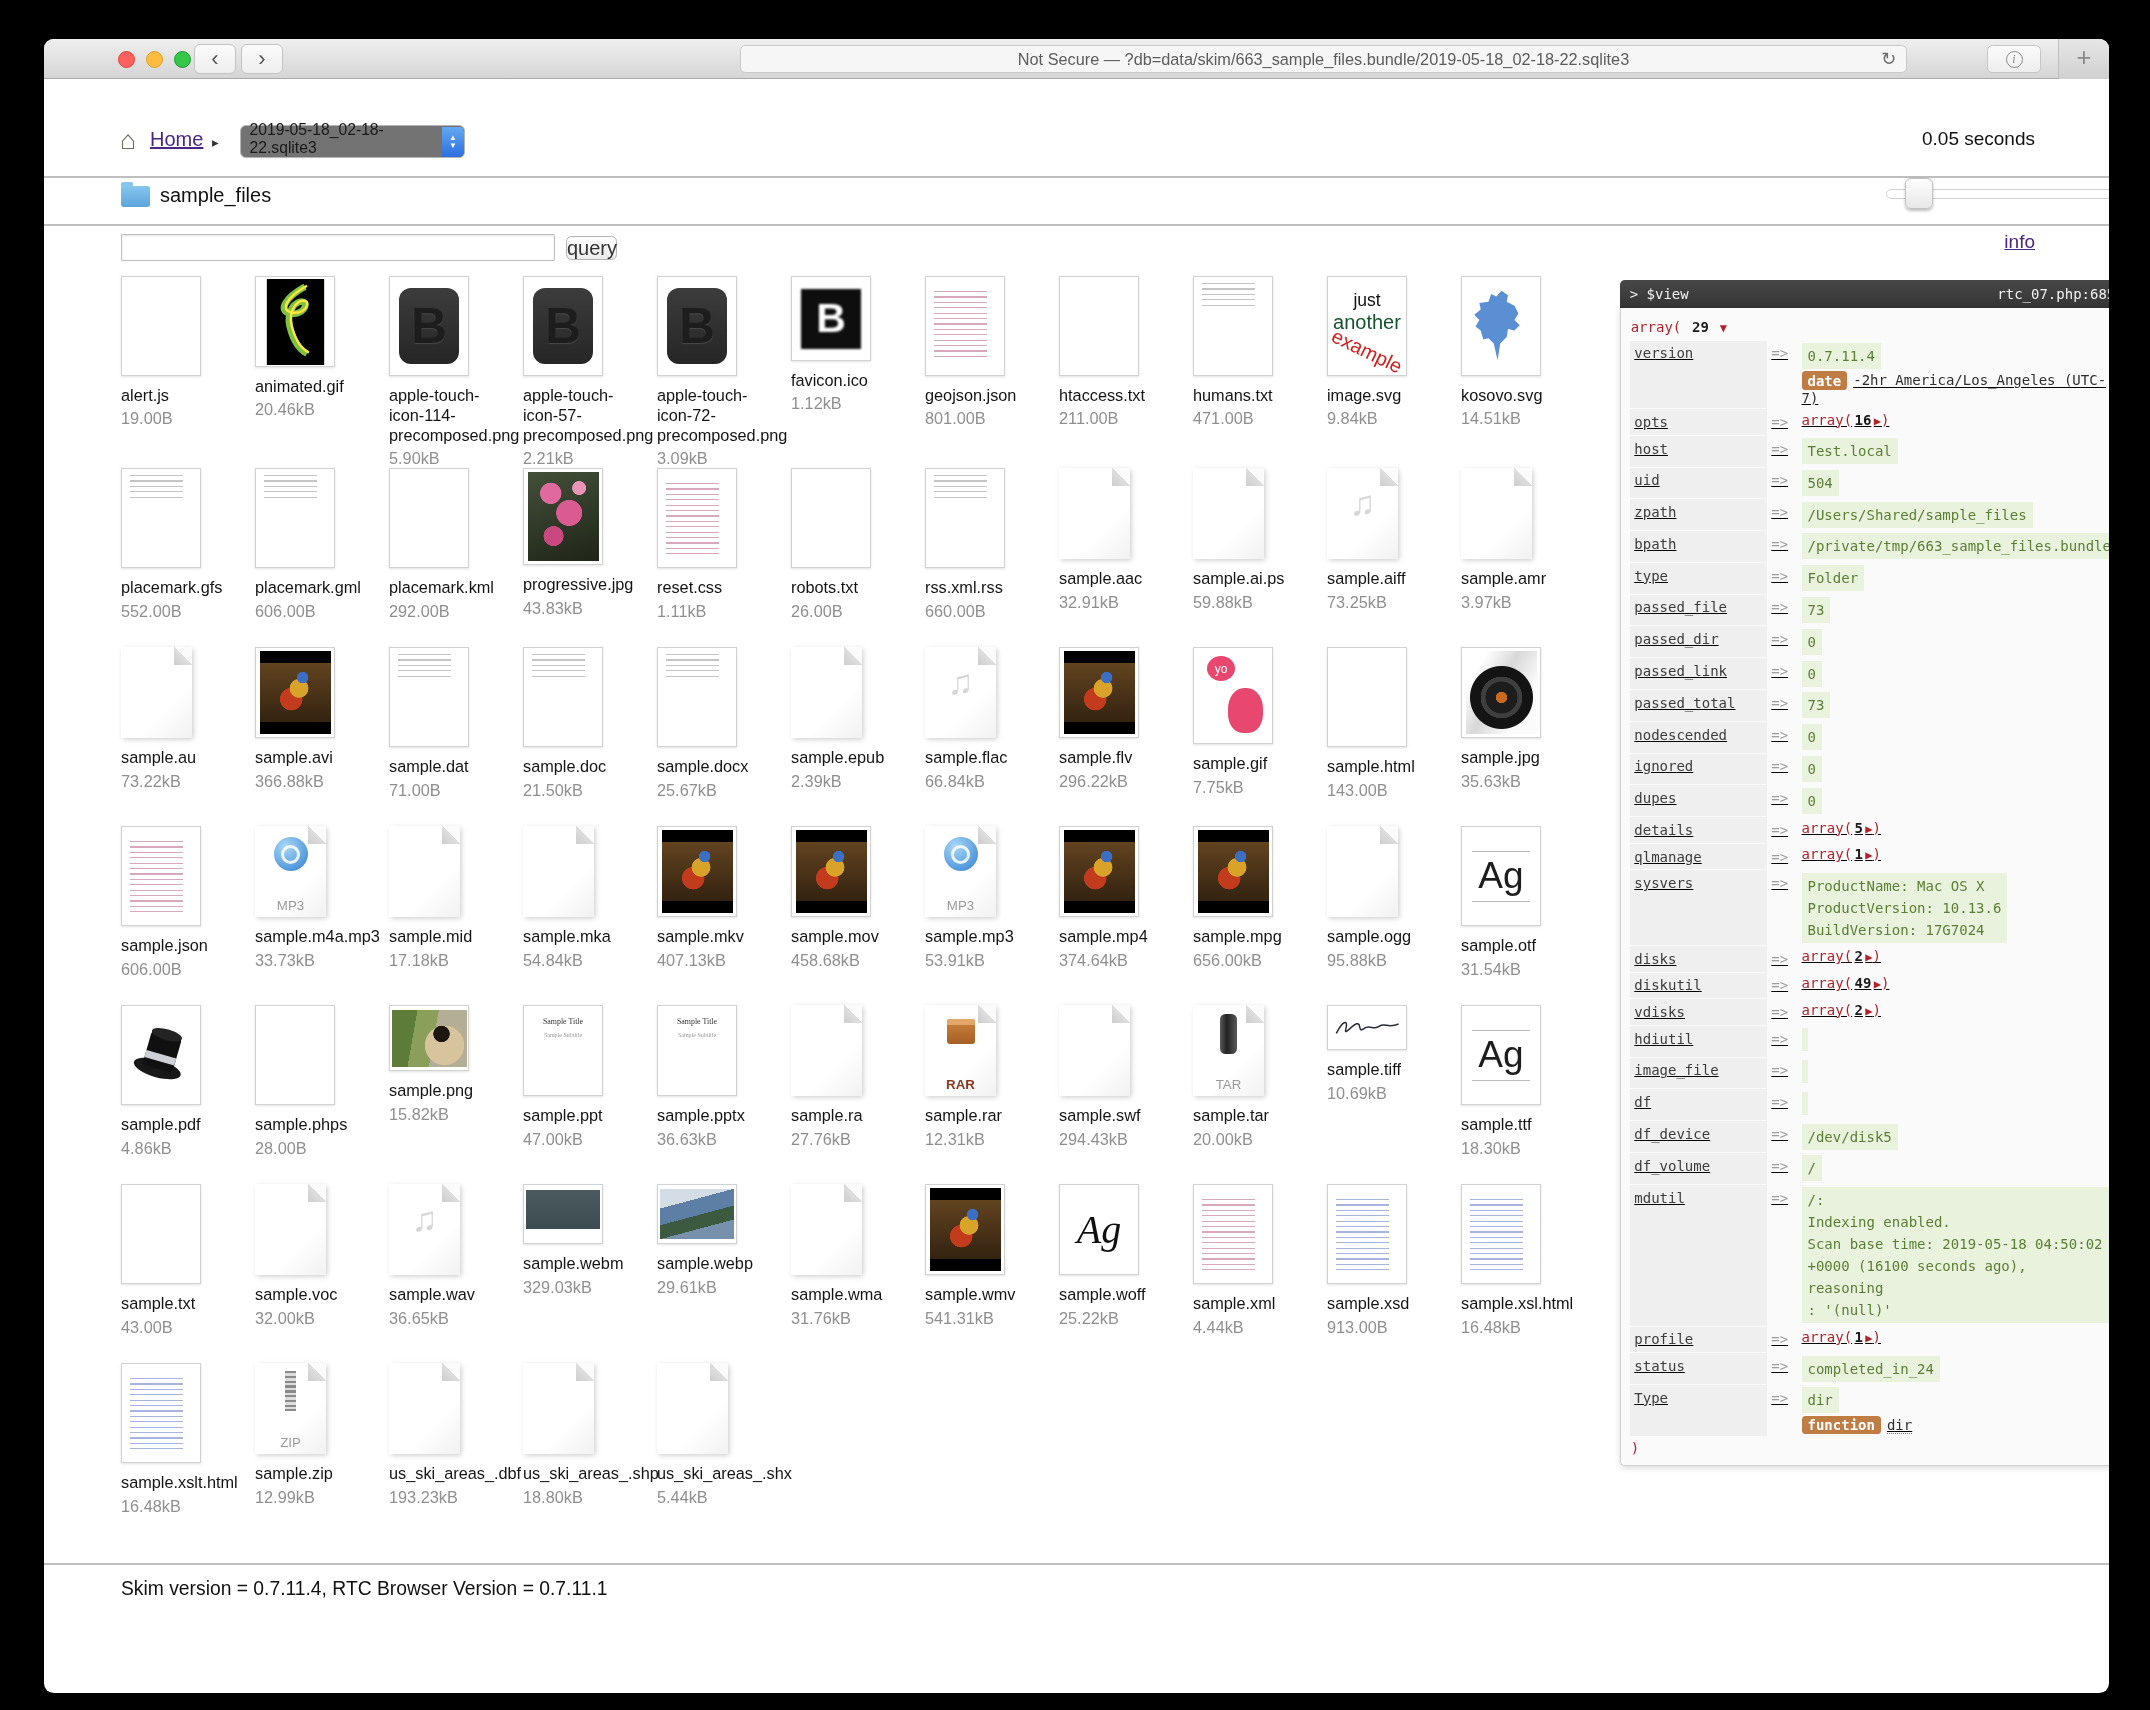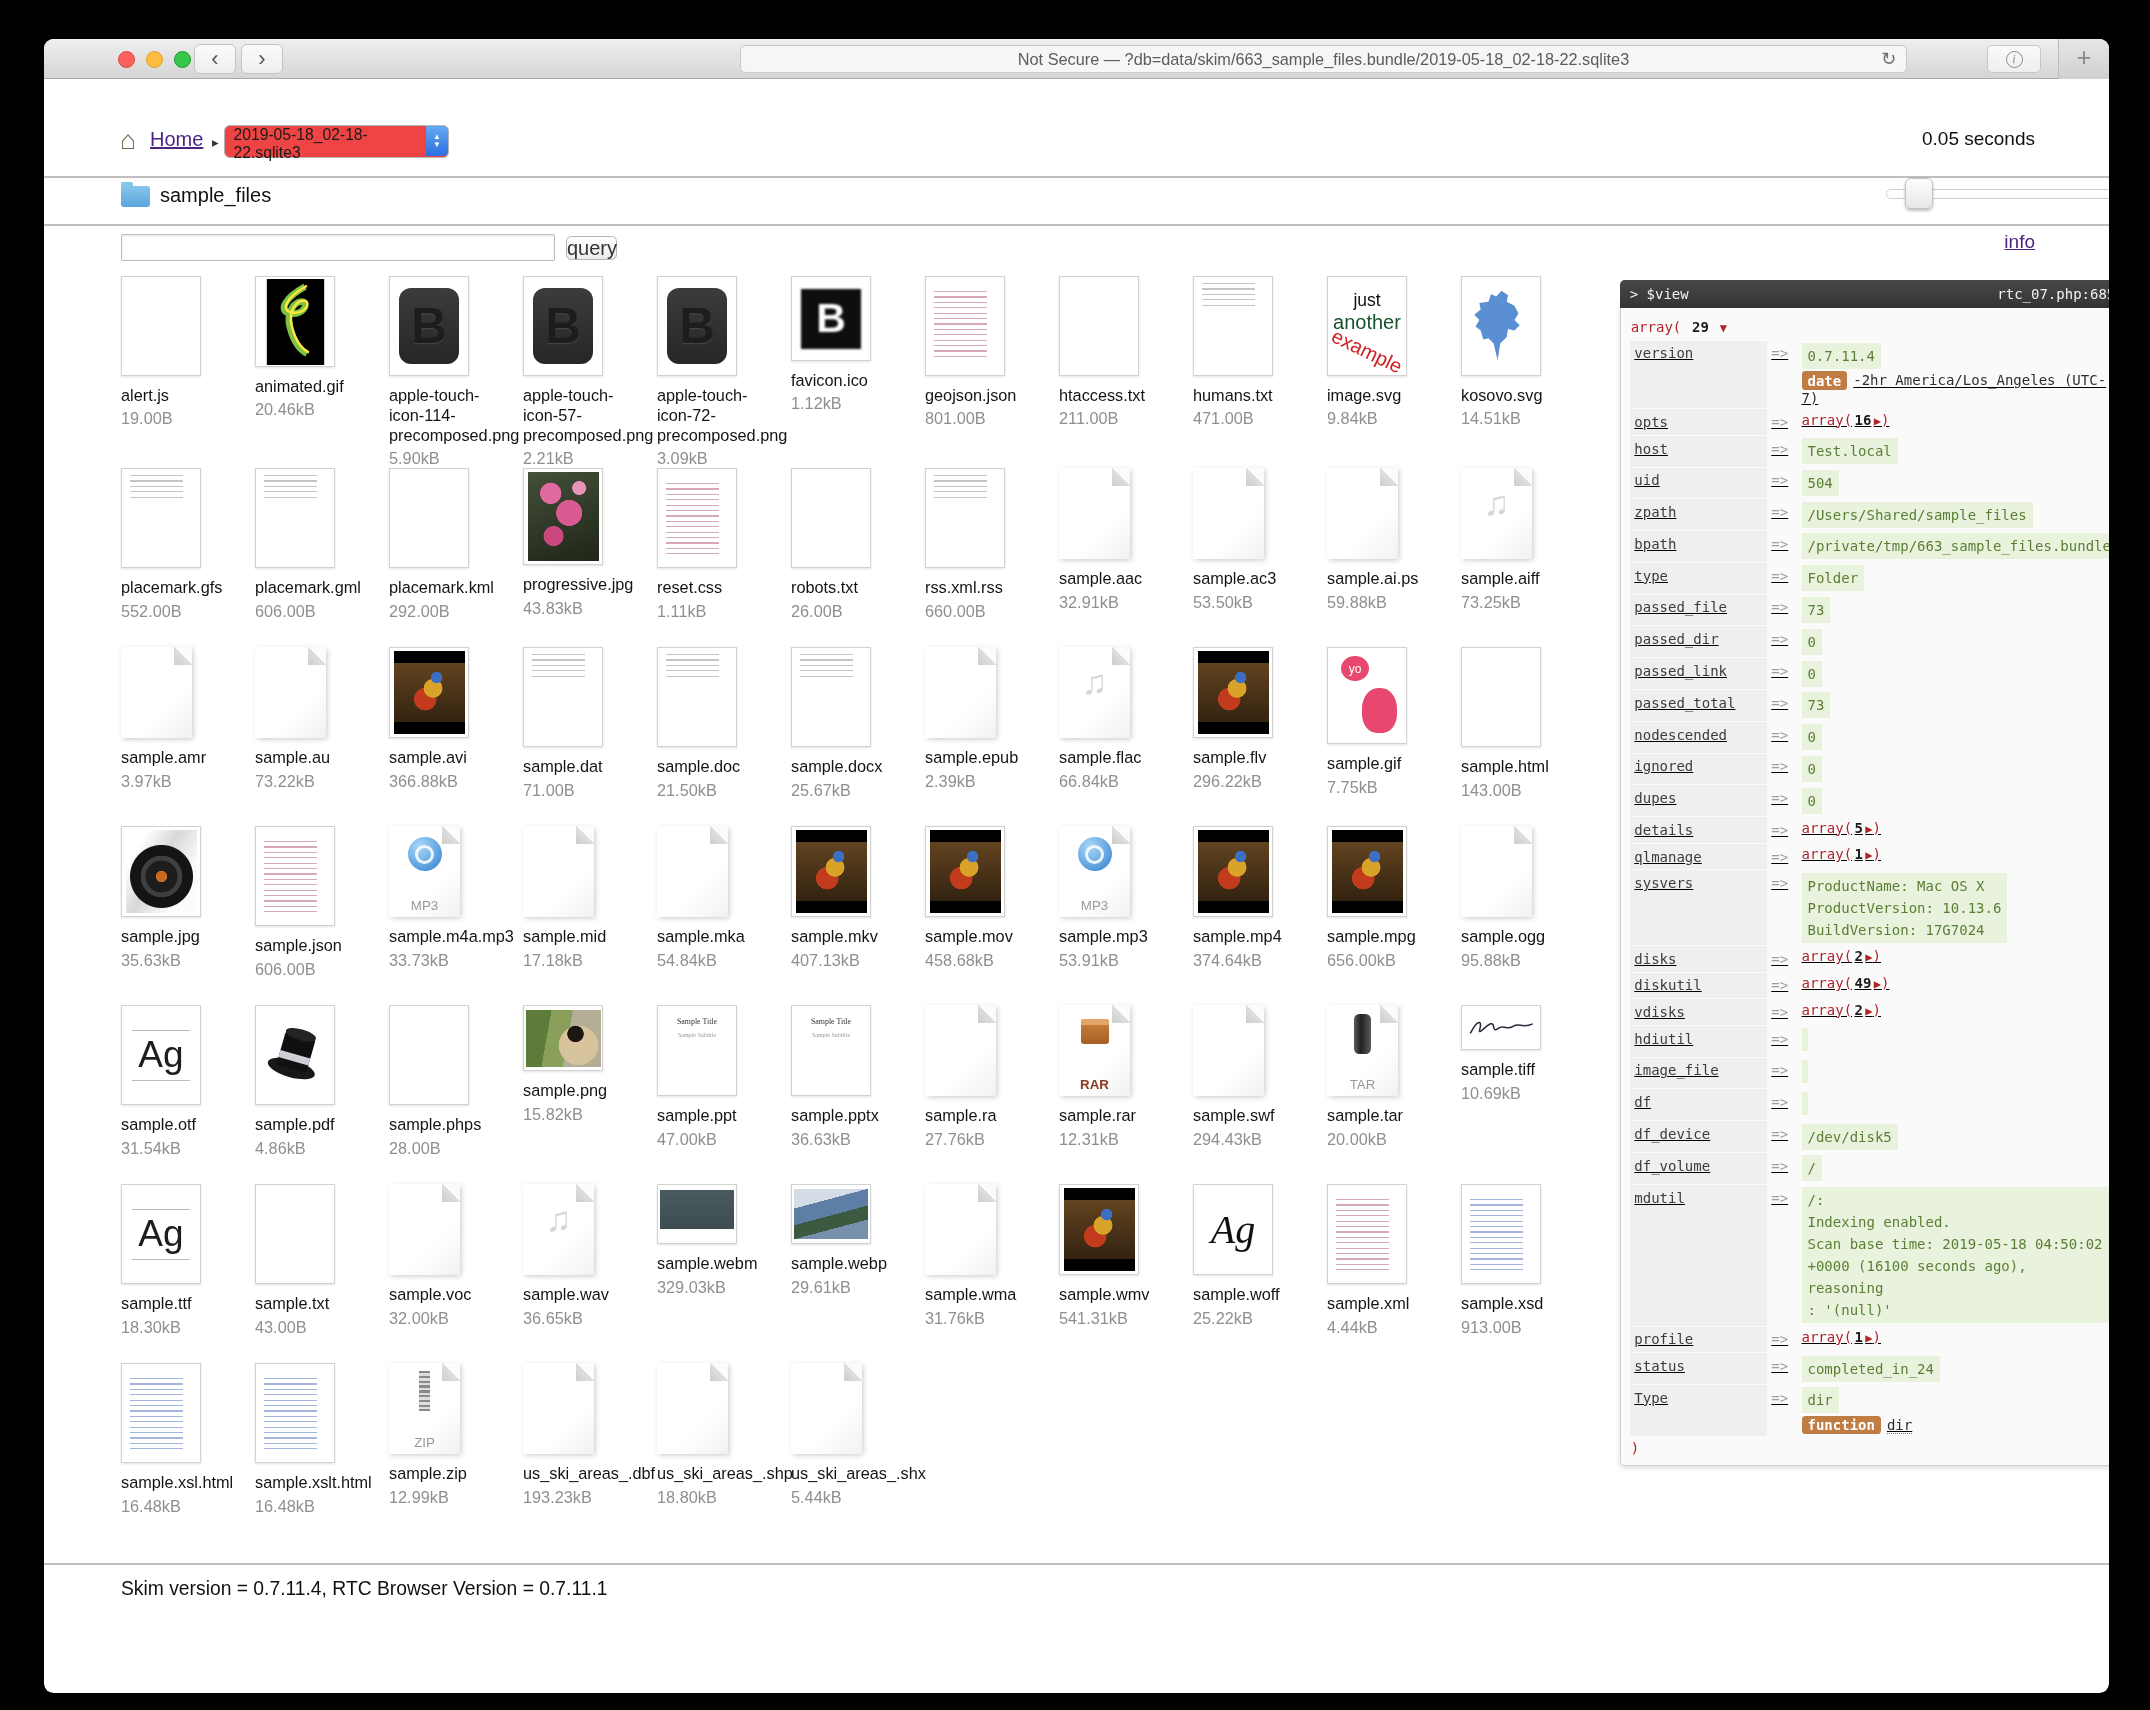--- a/index.html
+++ b/index.html
@@ -20,21 +20,21 @@
   .urltext { color:#5c5c5c; font-size:16.3px; }
   .reload { position:absolute; right:9.7px; top:2.4px; color:#6e6e6e; font-size:18px; }
   .infobtn { position:absolute; right:68px; top:6px; width:54px; height:28px; background:linear-gradient(#fbfbfb,#eee); border:0.6px solid #c6c6c6; border-radius:5.4px; display:flex; align-items:center; justify-content:center; }
   .icirc { width:17px; height:17px; border:1.2px solid #8a8a8a; border-radius:50%; color:#8a8a8a; font-size:12px; font-family:"Liberation Serif",serif; font-style:italic; text-align:center; line-height:15px; }
   .plustile { position:absolute; right:0; top:0; width:51px; height:40px; background:linear-gradient(#e6e6e6,#d0d0d0); border-left:0.6px solid #bdbdbd; border-radius:0 9.7px 0 0; color:#8a8a8a; font-size:25.4px; text-align:center; line-height:37px; }
 
   
   .homeicon { position:absolute; left:76px; top:86px; font-size:26.6px; color:#7a6a55; }
   .homelink { position:absolute; left:106px; top:89px; font-size:20px; color:#4c2582; text-decoration:underline; }
   .crumbarrow { position:absolute; left:168px; top:96px; font-size:13.3px; color:#333; }
-  .dbselect { position:absolute; left:180px; top:86px; width:225px; height:33px; border:1.2px solid #b5b5b5; border-radius:6px; background:#ef4444; display:flex; align-items:flex-start; }
+  .dbselect { position:absolute; left:196px; top:86px; width:225px; height:33px; border:1.2px solid #b5b5b5; border-radius:6px; background:#737373; display:flex; align-items:flex-end; }
   .dbselect .val { flex:1; padding-left:8.5px; font-size:15.7px; color:#1a1a1a; }
   .stepper { width:22px; height:30px; background:linear-gradient(#64a9f2,#2d6fe0); border-radius:0 4.8px 4.8px 0; display:flex; flex-direction:column; align-items:center; justify-content:center; color:#fff; font-size:7.9px; line-height:8.5px; }
   .elapsed { position:absolute; right:74px; top:89px; font-size:19px; color:#111; }
   .rule { position:absolute; left:0; width:100%; height:1.8px; background:#bfbfbf; }
   .r1 { top:137px; } .r2 { top:185px; } .r3 { top:1524px; }
 
   
   .foldericon { position:absolute; left:77px; top:147px; width:29px; height:20.6px; background:linear-gradient(#86c6ec,#5ba4dc); border-radius:2.4px; }
   .foldericon::before { content:""; position:absolute; top:-4.2px; left:0; width:12px; height:4.8px; background:#86c6ec; border-radius:1.8px 1.8px 0 0; }
   .foldername { position:absolute; left:116px; top:145px; font-size:20px; color:#111; }
@@ -309,25 +309,20 @@
         <div class="fname">rss.xml.rss</div>
         <div class="fsize">660.00B</div>
       </div>
       <div class="cell">
         <div class="page"></div>
         <div class="fname">sample.aac</div>
         <div class="fsize">32.91kB</div>
       </div>
       <div class="cell">
         <div class="page"></div>
-        <div class="fname">sample.ac3</div>
-        <div class="fsize">53.50kB</div>
-      </div>
-      <div class="cell">
-        <div class="page"></div>
         <div class="fname">sample.ai.ps</div>
         <div class="fsize">59.88kB</div>
       </div>
       <div class="cell">
         <div class="page">
           <span class="mnote">♫</span>
         </div>
         <div class="fname">sample.aiff</div>
         <div class="fsize">73.25kB</div>
       </div>

